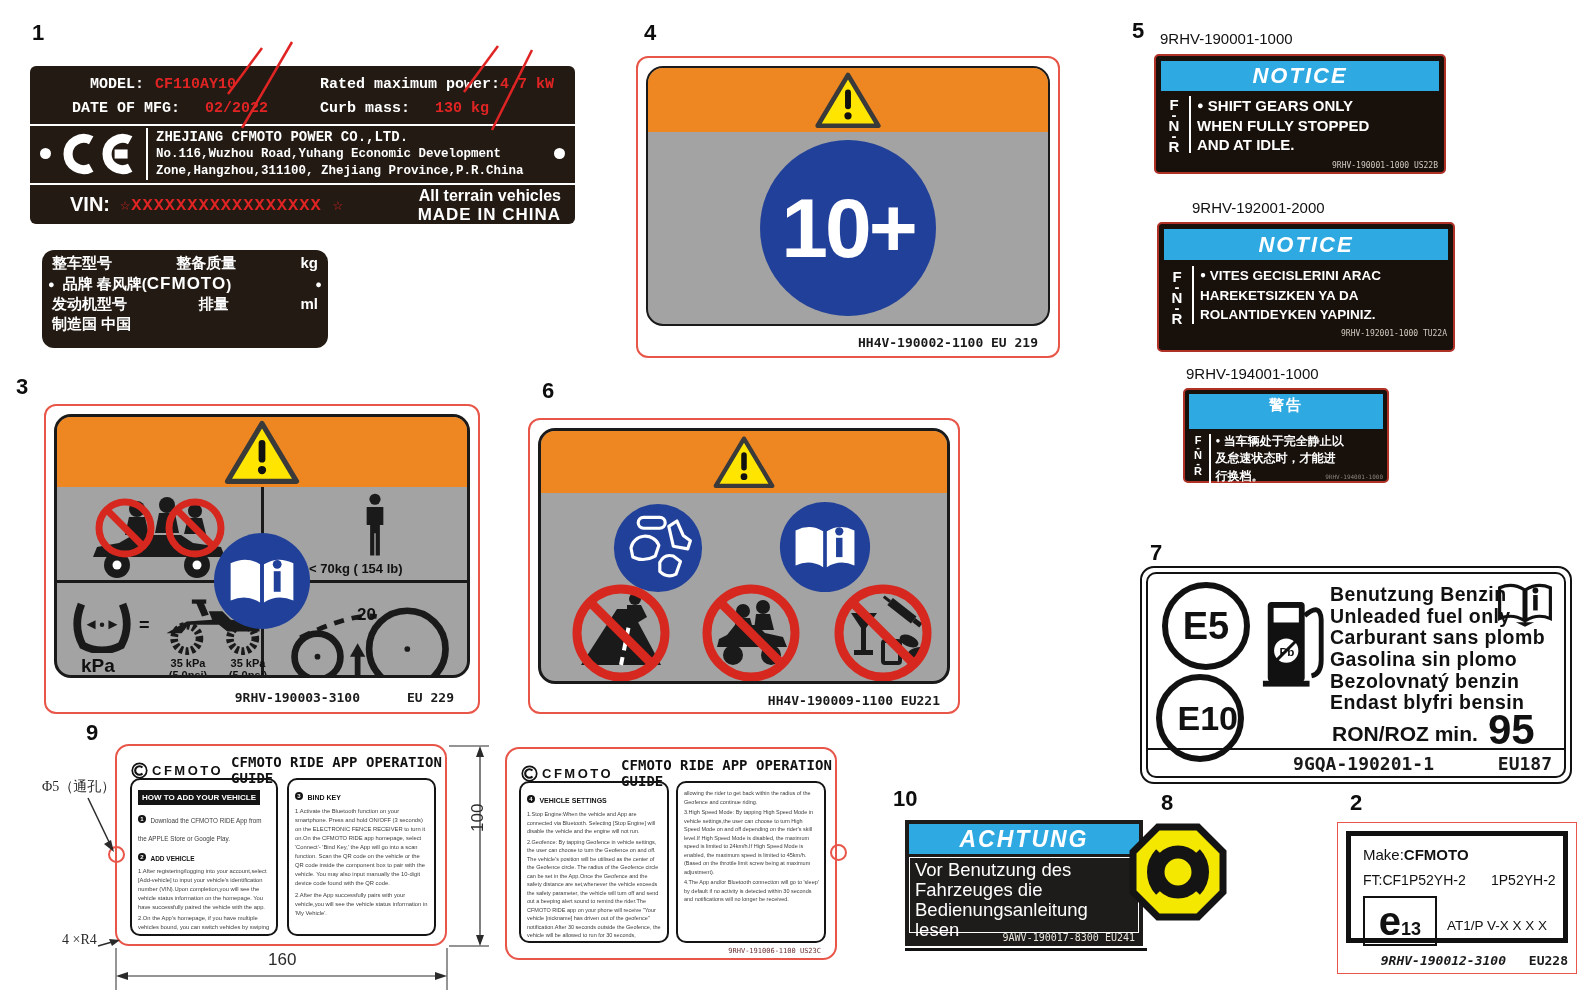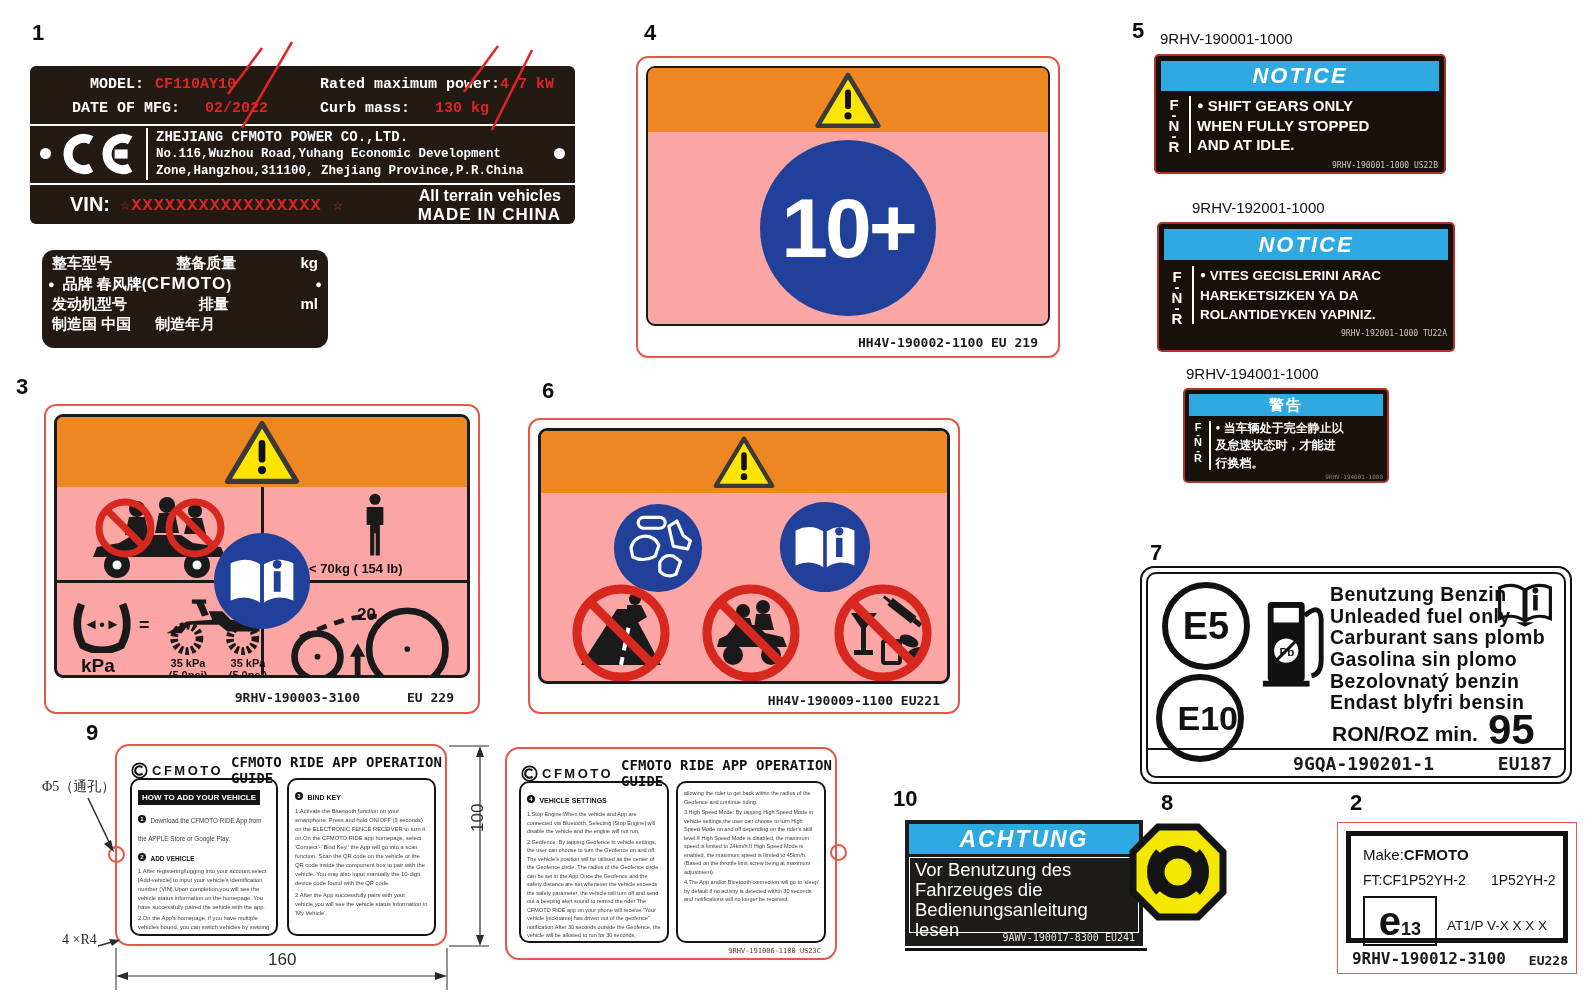--- a/index.html
+++ b/index.html
@@ -4,21 +4,21 @@
 <style>
   html,body{margin:0;padding:0;background:#fff;}
   #canvas{position:relative;width:1594px;height:1002px;background:#fff;overflow:hidden;
           font-family:"Liberation Sans",sans-serif;color:#111;}
   .abs{position:absolute;}
   .num{font:700 22px "Liberation Sans",sans-serif;color:#0d0d0d;}
   .mono{font-family:"Liberation Mono",monospace;}
   .plate{background:#231a13;color:#fff;border-radius:6px;}
   .red{color:#e02424;}
   .redborder{border:2px solid #e8564a;border-radius:12px;background:#fff;}
-  .innerblk{position:absolute;border:3px solid #1a1a1a;border-radius:9px;overflow:hidden;background:#fca5a5;}
+  .innerblk{position:absolute;border:3px solid #1a1a1a;border-radius:17px;overflow:hidden;background:#a3a3a3;}
   .ohead{background:#ee8722;display:flex;align-items:center;justify-content:center;}
   .bluecirc{background:#21409a;border-radius:50%;}
   .notice{position:absolute;background:#18100b;border:2px solid #b03126;border-radius:5px;padding:5px;box-sizing:border-box;}
   .nband{background:#2fa9e1;color:#fff;font-style:italic;font-weight:700;text-align:center;letter-spacing:2px;}
   .fnr{color:#fff;font-weight:700;text-align:center;}
   .fnr span{display:block;}
   .fnr .dash{line-height:.45;font-weight:700;}
   .ntext{color:#fff;font-weight:700;font-family:"Liberation Sans",sans-serif;}
   .tinyfoot{position:absolute;color:#cfcabf;font:400 8px "DejaVu Sans Mono",monospace;}
   .partfoot{font-family:"DejaVu Sans Mono",monospace;font-weight:700;color:#1a1a1a;}
@@ -102,21 +102,21 @@
       <span style="margin-left:8px;">品牌 春风牌(</span>
       <span style="font:700 17px 'Liberation Sans',sans-serif;letter-spacing:1px;">CFMOTO</span>
       <span>)</span>
       <span style="margin-left:auto;font-size:11px;">●</span>
     </div>
     <div style="display:flex;justify-content:space-between;padding:0 10px;font-size:15px;">
       <span>发动机型号</span>
       <span>排量</span>
       <span>ml</span>
     </div>
-    <div style="display:flex;gap:24px;padding:1px 10px;font-size:15px;">
+    <div style="display:flex;gap:54px;padding:1px 10px;font-size:15px;flex-direction:column;">
       <span>制造国 中国</span>
       <span>制造年月</span>
     </div>
   </div>
 
   <span class="abs num" style="left:16px;top:374px;">3</span>
   <div class="abs redborder" style="left:44px;top:404px;width:432px;height:306px;">
     <div class="innerblk" style="left:8px;top:8px;right:8px;bottom:34px;">
       <div class="ohead" style="height:70px;">
         <span>
@@ -257,21 +257,21 @@
       <div class="ntext" style="font-size:15px;line-height:1.3;padding-top:2px;">
         <span style="font-size:11px;vertical-align:2px;">●</span>
         <span>SHIFT GEARS ONLY</span><br>
         <span>WHEN FULLY STOPPED</span><br>
         <span>AND AT IDLE.</span>
       </div>
     </div>
     <span class="tinyfoot" style="right:6px;bottom:2px;">9RHV-190001-1000 US22B</span>
   </div>
 
-  <span class="abs" style="left:1192px;top:199px;font:400 15px 'Liberation Sans',sans-serif;">9RHV-192001-1000</span>
+  <span class="abs" style="left:1192px;top:199px;font:400 15px 'Liberation Sans',sans-serif;">9RHV-192001-2000</span>
   <div class="notice" style="left:1157px;top:222px;width:298px;height:130px;">
     <div class="nband" style="height:31px;font-size:22px;line-height:31px;">NOTICE</div>
     <div style="display:flex;margin-top:4px;">
       <div class="fnr" style="width:26px;font-size:15px;line-height:.95;padding-top:6px;">
         <span>F</span>
         <span class="dash">-</span>
         <span>N</span>
         <span class="dash">-</span>
         <span>R</span>
       </div>
@@ -281,21 +281,21 @@
         <span>VITES GECISLERINI ARAC</span><br>
         <span>HAREKETSIZKEN YA DA</span><br>
         <span>ROLANTIDEYKEN YAPINIZ.</span>
       </div>
     </div>
     <span class="tinyfoot" style="right:6px;bottom:12px;">9RHV-192001-1000 TU22A</span>
   </div>
 
   <span class="abs" style="left:1186px;top:365px;font:400 15px 'Liberation Sans',sans-serif;">9RHV-194001-1000</span>
   <div class="notice" style="left:1183px;top:388px;width:206px;height:95px;padding:4px;">
-    <div class="nband" style="height:22px;font-size:15px;line-height:22px;font-style:normal;">警告</div>
+    <div class="nband" style="height:35px;font-size:15px;line-height:22px;font-style:normal;">警告</div>
     <div style="display:flex;margin-top:3px;">
       <div class="fnr" style="width:18px;font-size:11px;line-height:.95;padding-top:3px;">
         <span>F</span>
         <span class="dash">-</span>
         <span>N</span>
         <span class="dash">-</span>
         <span>R</span>
       </div>
       <div style="width:1.5px;background:#fff;margin:2px 5px 2px 2px;"></div>
       <div class="ntext" style="font-size:12px;line-height:1.45;padding-top:1px;">
@@ -563,17 +563,17 @@
       <span class="abs" style="left:12px;top:10px;font:400 15px 'Liberation Sans',sans-serif;">
         <span>Make:</span><span style="font-weight:700;">CFMOTO</span>
       </span>
       <span class="abs" style="left:12px;top:36px;font:400 14px 'Liberation Sans',sans-serif;">FT:CF1P52YH-2</span>
       <span class="abs" style="left:140px;top:36px;font:400 14px 'Liberation Sans',sans-serif;">1P52YH-2</span>
       <div class="abs" style="left:12px;top:60px;width:74px;height:50px;border:2.5px solid #111;box-sizing:border-box;text-align:center;">
         <span style="font:700 40px 'Liberation Sans',sans-serif;line-height:46px;">e</span><span style="font:700 18px 'Liberation Sans',sans-serif;">13</span>
       </div>
       <span class="abs" style="left:96px;top:82px;font:400 13.5px 'Liberation Sans',sans-serif;">AT1/P  V-X X X X</span>
     </div>
-    <span class="abs partfoot" style="right:70px;bottom:5px;font-size:16px;">9RHV-190012-3100</span>
+    <span class="abs partfoot" style="right:70px;bottom:5px;font-size:13px;font-style:italic;">9RHV-190012-3100</span>
     <span class="abs partfoot" style="right:8px;bottom:5px;font-size:13px;">EU228</span>
   </div>
 
 </div>
 
 </body></html>

